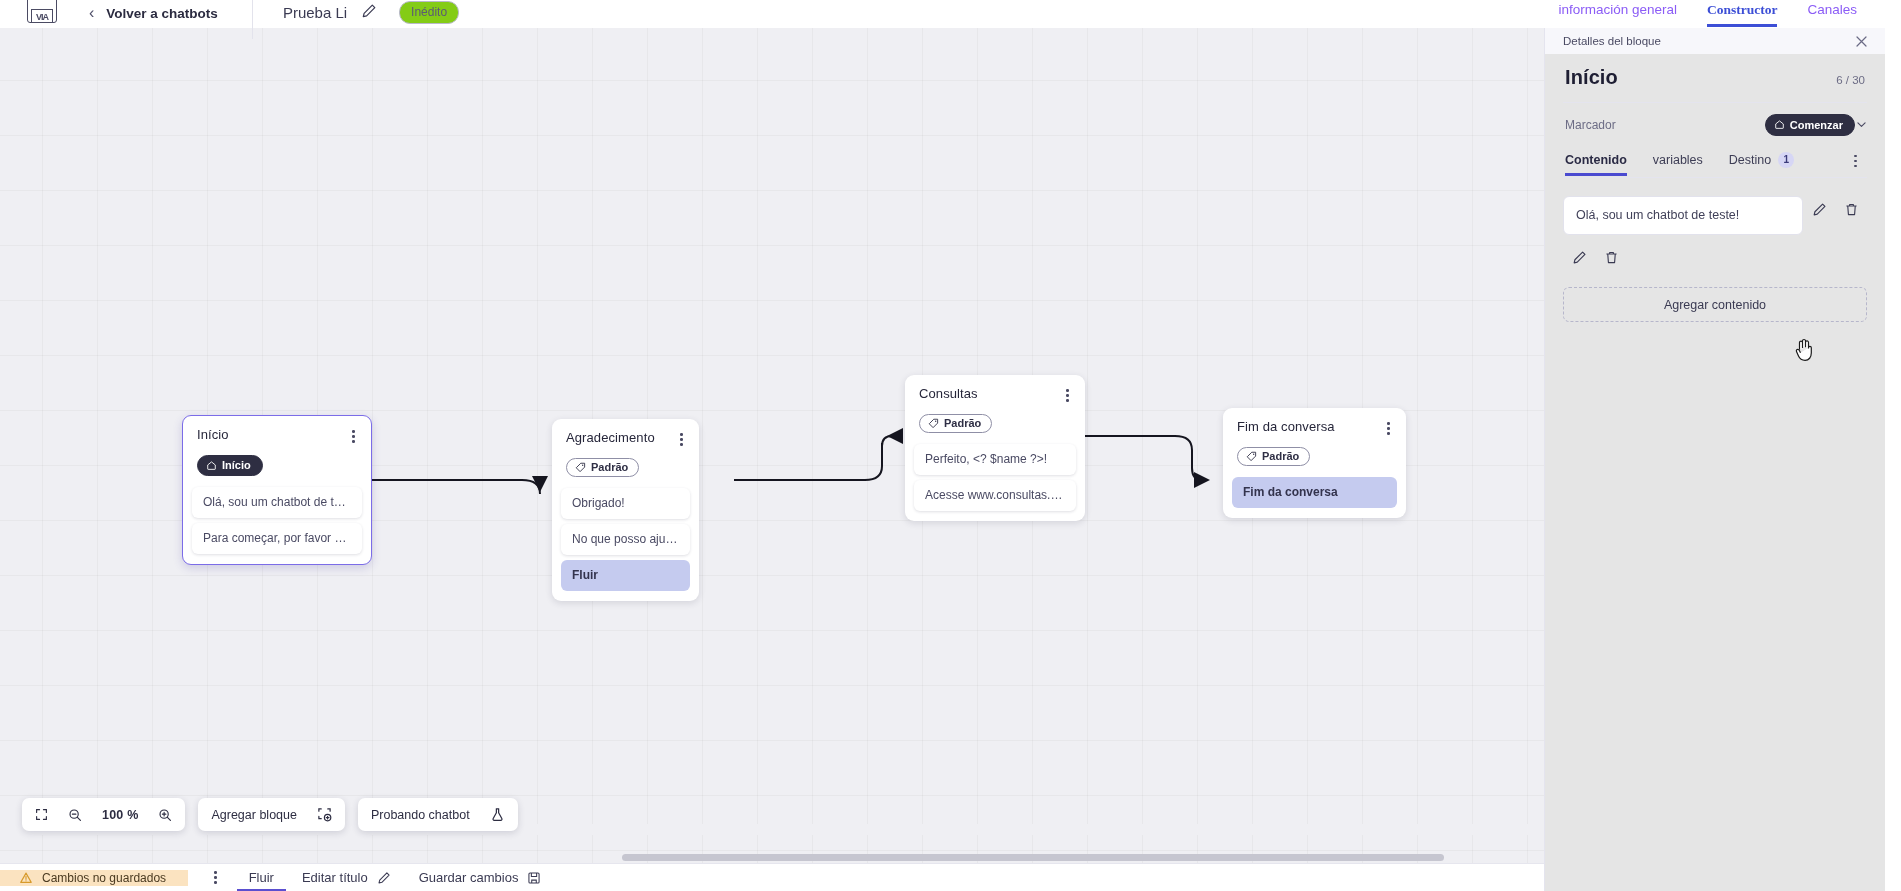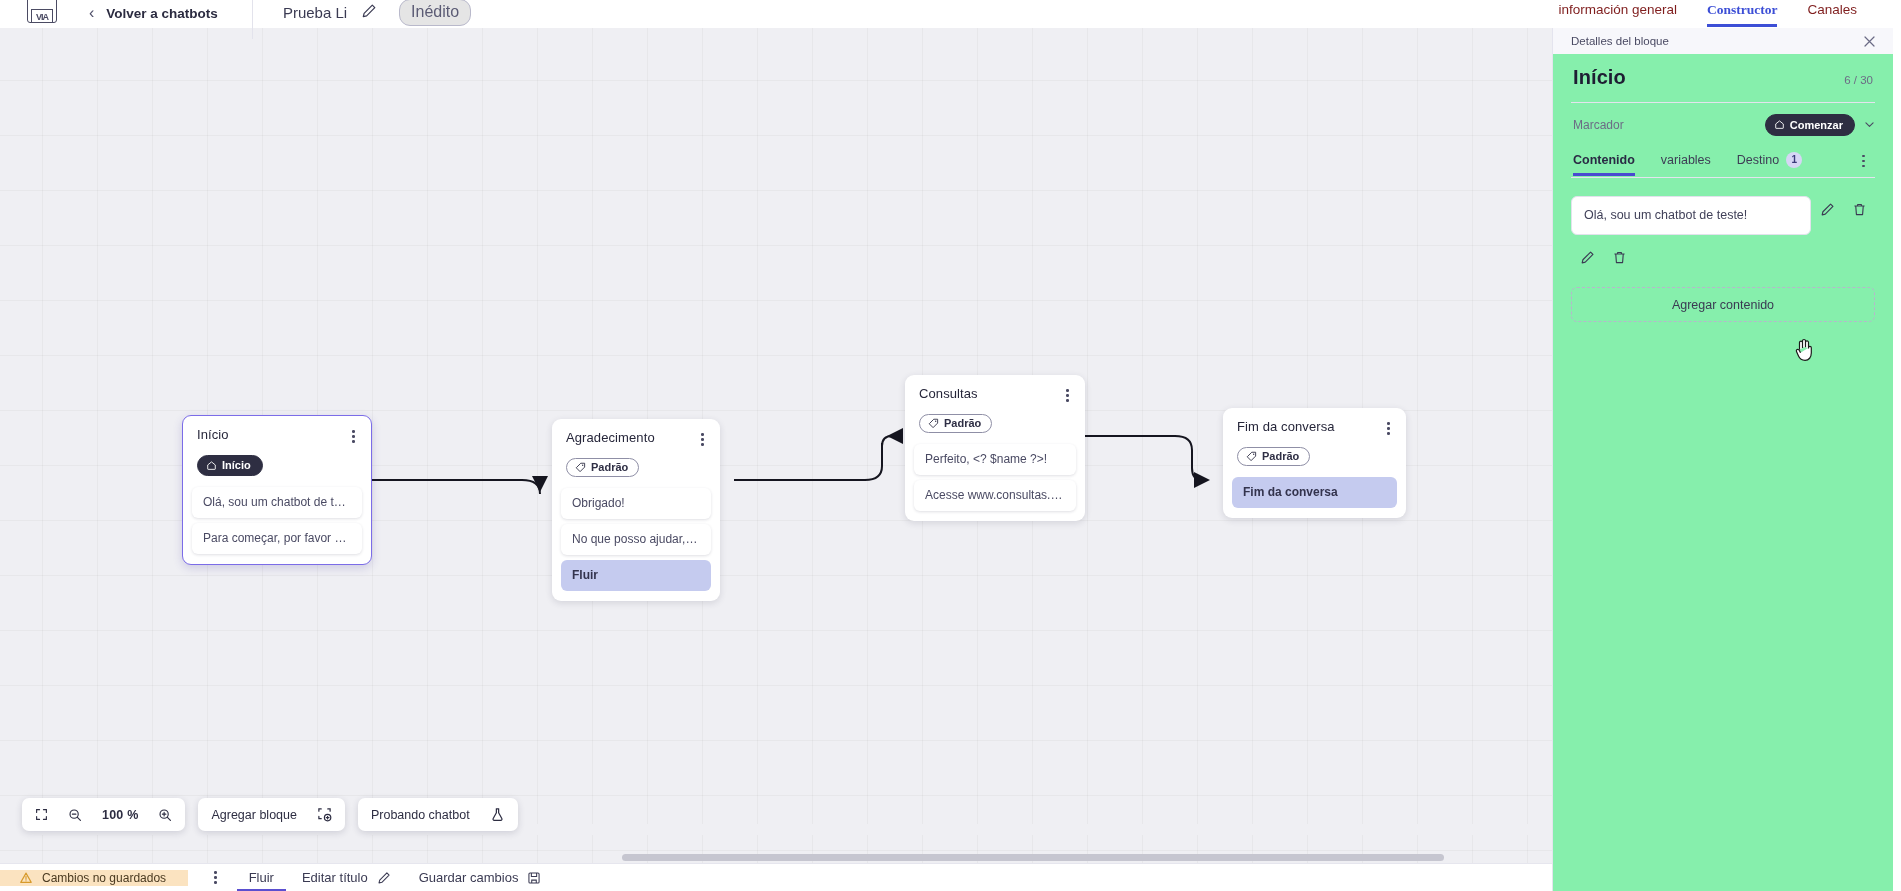--- a/index.html
+++ b/index.html
@@ -45,32 +45,32 @@
     margin-left: 34px; width: 1px; height: 44px; background: #e3e3ec;
     margin-top: 6px;
   }
   .doc-title {
     margin-left: 30px; font-size: 15px; color: #3a3a52; margin-top: -4px;
   }
   .pencil-ico { margin-left: 14px; margin-top: -3px; }
   .badge-unpub {
     margin-left: 22px; margin-top: -3px;
     border: 1px solid #b9b9cb; border-radius: 11px;
-    padding: 3px 11px 4px; font-size: 16px; color: #5b5b74;
-    background: #e5e5e5;
+    padding: 3px 11px 4px; font-size: 12px; color: #5b5b74;
+    background: #84cc16;
   }
 
   
   .righttabs {
     position: absolute; right: 0; top: 0; height: 28px;
     display: flex; align-items: center; gap: 30px;
     padding-right: 44px; z-index: 40;
   }
   .rt {
-    font-size: 13.5px; color: #7f1d1d; padding-bottom: 9px;
+    font-size: 13.5px; color: #8b5cf6; padding-bottom: 9px;
     position: relative; cursor: pointer; white-space: nowrap;
   }
   .rt.active { color: #3d4fd6; font-weight: 600; font-family: Liberation Serif, serif; }
   .rt.active:after {
     content: ""; position: absolute; left: 0; right: 0; bottom: 0;
     height: 2.5px; background: #3d4fd6;
   }
 
   
   .canvas {
@@ -126,21 +126,21 @@
     box-shadow: 0 1px 3px rgba(40,40,70,0.15);
     padding: 8px 11px 9px; font-size: 12px; color: #4a4a63;
     white-space: nowrap; overflow: hidden; text-overflow: ellipsis;
   }
   .msg.hl {
     background: #c5cbef; color: #33334d; font-weight: 600; box-shadow: none;
   }
 
   
   #node-inicio      { left: 182px; top: 387px; width: 190px; }
-  #node-agradec     { left: 552px; top: 391px; width: 168px; }
+  #node-agradec     { left: 552px; top: 391px; width: 147px; }
   #node-consultas   { left: 905px; top: 347px; width: 180px; }
   #node-fim         { left: 1223px; top: 380px; width: 183px; }
 
   
   .floatbar {
     position: absolute; left: 22px; bottom: 60px;
     display: flex; align-items: center; gap: 13px; z-index: 20;
   }
   .fb-card {
     background: #ffffff; border-radius: 7px;
@@ -178,22 +178,22 @@
     height: 28px; position: relative;
   }
   .bb-item.active { color: #3a3a52; }
   .bb-item.active:after {
     content: ""; position: absolute; left: -12px; right: -12px; bottom: 0;
     height: 2.5px; background: #5b4fd0;
   }
 
   
   .panel {
-    position: absolute; right: 8px; top: 28px; width: 341px; height: 863px;
-    background: #86efac; border-left: 1px solid #e4e4ee;
+    position: absolute; right: 16px; top: 28px; width: 341px; height: 863px;
+    background: #e5e5e5; border-left: 1px solid #e4e4ee;
   }
   .panel-head {
     height: 26px; display: flex; align-items: center; justify-content: space-between;
     padding: 0 16px 0 18px; background: #f7f7fb;
   }
   .panel-head-title { font-size: 11.5px; color: #4a4a63; }
   .panel-x { cursor: pointer; line-height: 0; }
 
   .panel-title-row {
     display: flex; align-items: baseline; justify-content: space-between;
@@ -202,21 +202,21 @@
   .panel-title { font-size: 20px; font-weight: 600; color: #1e1e33; letter-spacing: .1px; }
   .panel-count { font-size: 11.5px; color: #6c6c85; }
 
   .panel-sep { height: 1px; background: #e4e4ee; margin: 13px 18px 0; }
 
   .marker-row {
     display: flex; align-items: center; justify-content: space-between;
     padding: 11px 17px 0 20px;
   }
   .marker-lbl { font-size: 12px; color: #6c6c85; }
-  .marker-right { display: flex; align-items: center; gap: 8px; }
+  .marker-right { display: flex; align-items: center; }
 
   .panel-tabs {
     display: flex; align-items: center; padding: 16px 24px 0 20px; gap: 26px;
     position: relative;
   }
   .ptab {
     font-size: 12.5px; color: #3d3d55; padding-bottom: 9px; cursor: pointer;
     display: flex; align-items: center; gap: 7px; position: relative;
   }
   .ptab.active { color: #2a2a44; font-weight: 600; }

